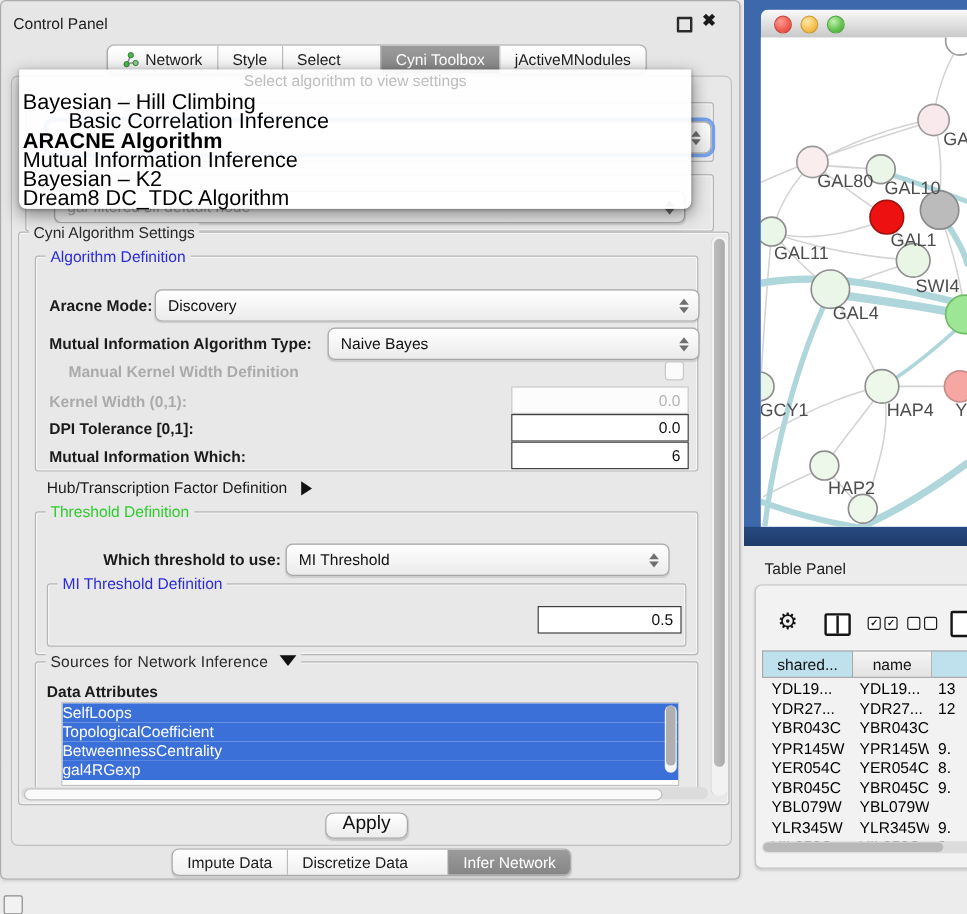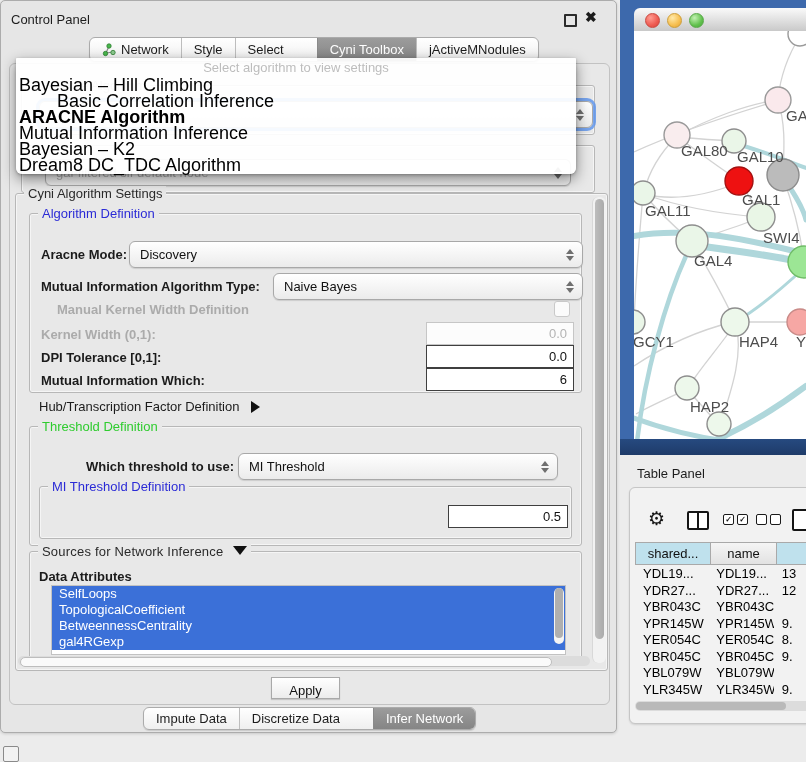--- a/index.html
+++ b/index.html
@@ -67,24 +67,24 @@
   .dd-item.bold{font-weight:bold;}
 
   
   .vtrack{background:#F2F2F2;border-left:1px solid #D8D8D8;border-radius:6px;}
   .vthumb{background:linear-gradient(90deg,#BDBDBD,#ABABAB);border-radius:5px;}
   .htrack{background:#DCDCDC;border-radius:5px;}
   .hthumb{background:#FAFAFA;border:1px solid #BDBDBD;border-radius:5px;}
 
   
   .attr-list{background:#FFFFFF;border:1px solid #C2C2C2;overflow:hidden;}
-  .attr-item{height:16px;line-height:16px;background:#3B70D8;color:#FFF;font-size:13px;padding-left:7px;}
-
-  .btn{display:flex;align-items:flex-end;justify-content:center;font-size:13px;color:#111;
-       background:linear-gradient(#FFFFFF,#ECECEC);border:1px solid #A9A9A9;border-radius:0;
+  .attr-item{height:16px;line-height:16px;background:#3B70D8;color:#FFF;font-size:13px;padding-left:0;}
+
+  .btn{display:flex;align-items:flex-start;justify-content:center;font-size:16px;color:#111;
+       background:linear-gradient(#FFFFFF,#ECECEC);border:1px solid #A9A9A9;border-radius:7px;
        box-shadow:0 1px 1px rgba(0,0,0,.15);}
 
   
   .netwin{left:620px;top:0;width:186px;height:455px;background:#3D69AC;}
   .netwin-bottom{left:620px;top:439px;width:186px;height:16px;
                  background:linear-gradient(#264a80,#1E3B69);}
   .net-titlebar{left:634px;top:8px;width:172px;height:23px;border-top-left-radius:6px;
                 background:linear-gradient(#FAFAFA,#C9C9C9);border-bottom:1px solid #9a9a9a;}
   .tl{width:13px;height:13px;border-radius:50%;top:5px;}
   .tl.red{background:radial-gradient(circle at 35% 30%,#FF9C92,#EE5B51 60%,#D7453C);border:1px solid #C94840;}

